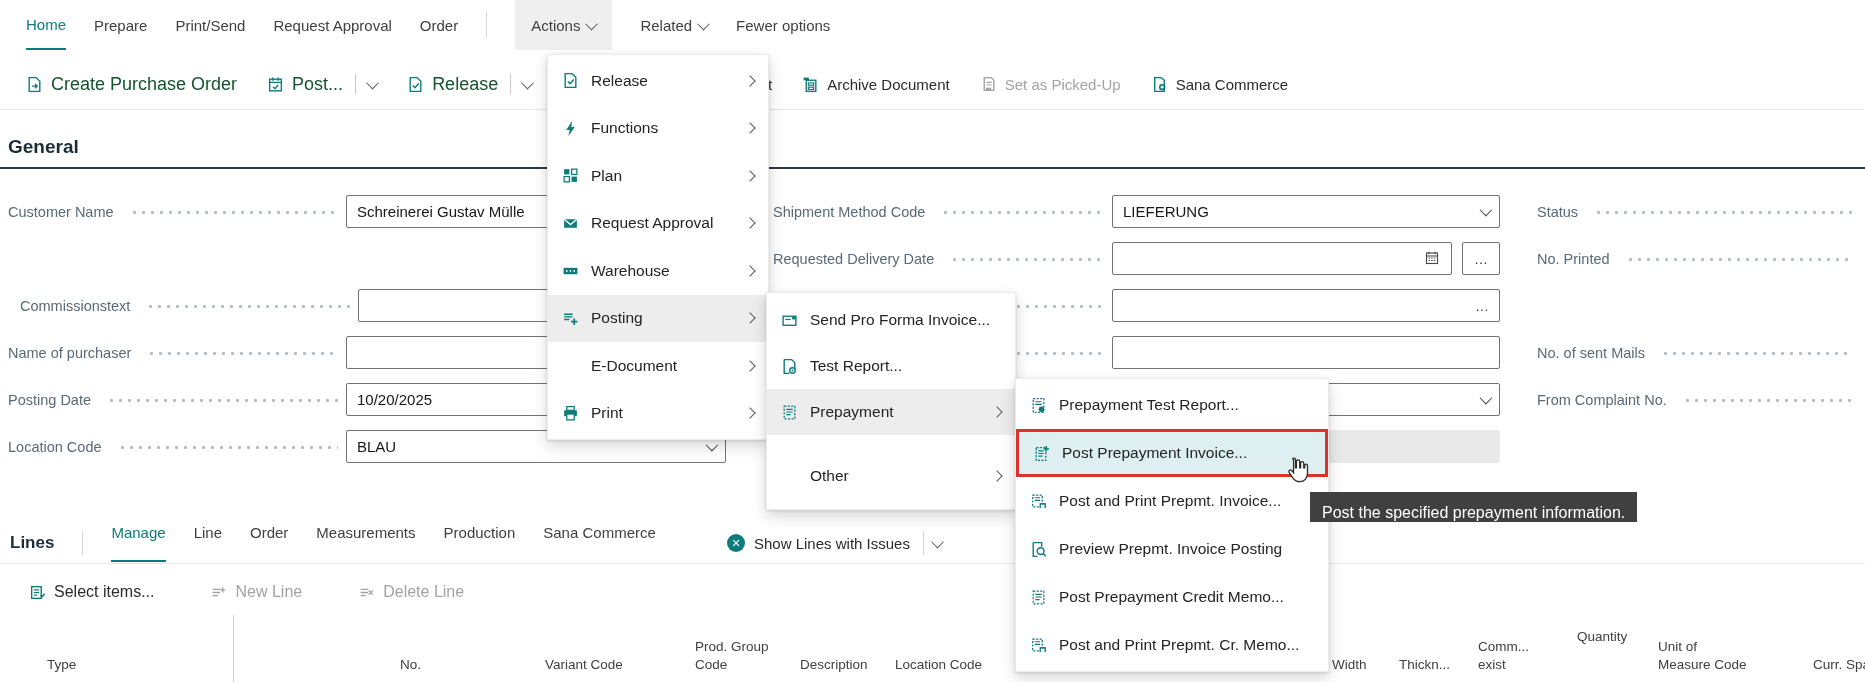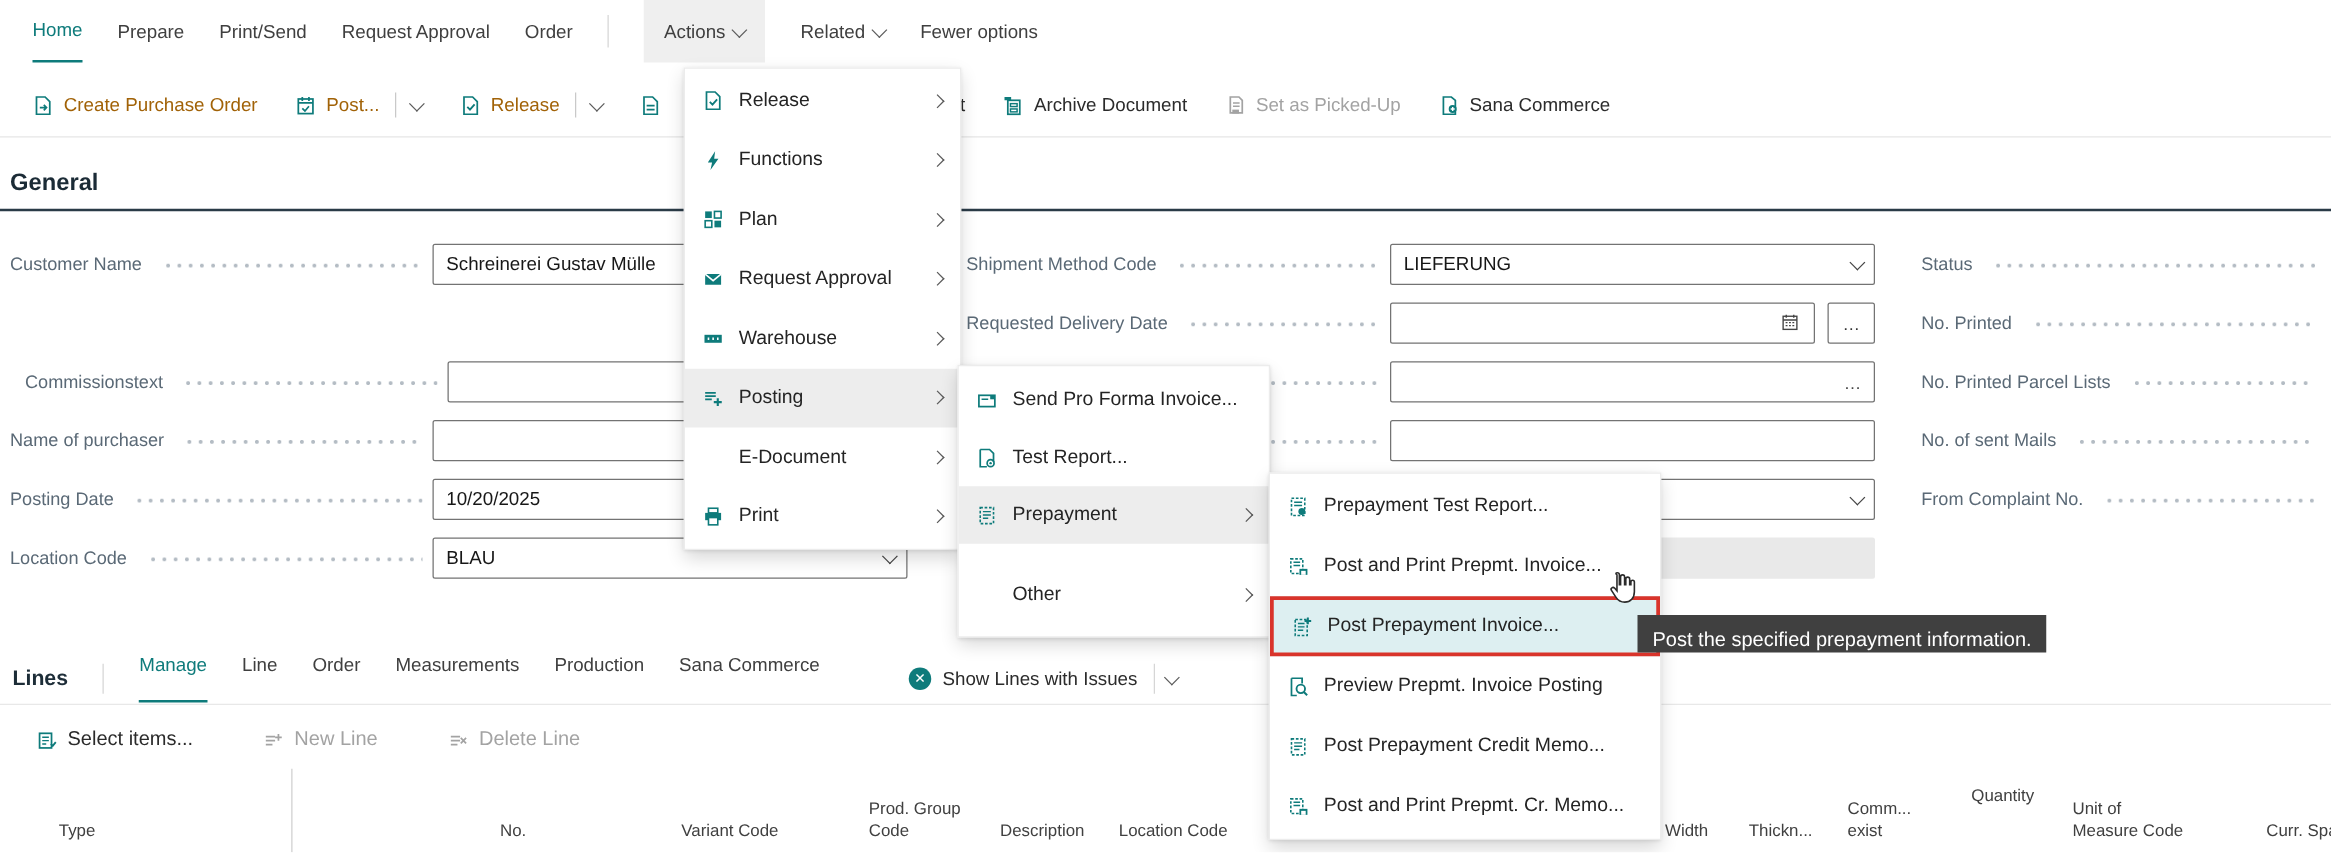--- a/index.html
+++ b/index.html
@@ -12,21 +12,21 @@
   .tm-item{height:50px;display:flex;align-items:center;gap:7px;white-space:nowrap;cursor:default}
   .tm-item.active{color:#0e7b7b;border-bottom:2.5px solid #0e7b7b;box-sizing:border-box}
   .tm-item.open-tab{background:#efefef;padding:0 16px}
   .tm-sep{width:1px;height:26px;background:#d6d6d6}
   .chev-d{width:8px;height:8px;border-right:1.5px solid #5a5a5a;border-bottom:1.5px solid #5a5a5a;
           transform:rotate(45deg) translate(-1px,-1px);flex:none}
   .chev-r{width:7px;height:7px;border-top:1.5px solid #5a5a5a;border-right:1.5px solid #5a5a5a;
           transform:rotate(45deg);flex:none;margin-left:auto}
 
   
-  .actionbar{left:26px;top:60px;height:48px;display:flex;align-items:center;gap:30px;font-size:15px;color:#a16207}
+  .actionbar{left:26px;top:60px;height:48px;display:flex;align-items:center;gap:30px;font-size:18px;color:#14532d}
   .ab-right{left:768px;top:60px;height:48px;display:flex;align-items:center;gap:30px;font-size:15px;color:#2b2b2b}
   .ab-item{display:flex;align-items:center;gap:8px;white-space:nowrap}
   .ab-item.disabled{color:#a3a3a3}
   .ab-split{width:1px;height:20px;background:#c9c9c9;margin:0 4px}
   .hairline{left:0;width:1865px;height:1px;background:#e6e6e6}
   .ic{width:17px;height:17px;flex:none}
 
   
   .sec-title{left:8px;top:136px;font-size:19px;font-weight:bold;color:#1b2b36}
   .sec-underline{left:0;top:167px;width:1865px;height:2px;background:#2a3b47}
@@ -294,24 +294,20 @@
   </div>
 
   <div class="frow z-base" style="left:1537px;top:195px;width:323px">
     <span class="lbl">Status</span>
     <span class="dots"></span>
   </div>
   <div class="frow z-base" style="left:1537px;top:242px;width:323px">
     <span class="lbl">No. Printed</span>
     <span class="dots"></span>
   </div>
-  <div class="frow z-base" style="left:1537px;top:289px;width:323px">
-    <span class="lbl">No. Printed Parcel Lists</span>
-    <span class="dots"></span>
-  </div>
   <div class="frow z-base" style="left:1537px;top:336px;width:323px">
     <span class="lbl">No. of sent Mails</span>
     <span class="dots"></span>
   </div>
   <div class="frow z-base" style="left:1537px;top:383px;width:323px">
     <span class="lbl">From Complaint No.</span>
     <span class="dots"></span>
   </div>
 
   <div class="abs lines-bar z-base">
@@ -524,41 +520,41 @@
     <div class="mi">
       <span class="mic">
         <svg viewBox="0 0 16 16" width="17" height="17">
             <rect x="3" y="1.5" width="10" height="13" fill="none" stroke="#0e7b7b" stroke-width="1.2" stroke-dasharray="2 1.3"></rect>
             <path d="M5 4.5h6M5 7h6" stroke="#0e7b7b" stroke-width="1.1"></path>
             <circle cx="10.8" cy="11.5" r="2.6" fill="#0e7b7b"></circle>
           </svg>
       </span>
       <span>Prepayment Test Report...</span>
     </div>
+    <div class="mi sel">
+      <span class="mic">
+        <svg viewBox="0 0 16 16" width="17" height="17">
+            <rect x="3" y="2.5" width="9" height="12" fill="none" stroke="#0e7b7b" stroke-width="1.2" stroke-dasharray="2 1.3"></rect>
+            <path d="M5 5.5h5M5 8h5M5 10.5h4" stroke="#0e7b7b" stroke-width="1.1"></path>
+            <path d="M12.5 1v5M10 3.5h5" stroke="#0e7b7b" stroke-width="1.5"></path>
+          </svg>
+      </span>
+      <span>Post Prepayment Invoice...</span>
+    </div>
     <div class="mi">
       <span class="mic">
         <svg viewBox="0 0 16 16" width="17" height="17">
             <rect x="2.5" y="2" width="9" height="11" fill="none" stroke="#0e7b7b" stroke-width="1.2" stroke-dasharray="2 1.3"></rect>
             <path d="M4.5 4.5h5M4.5 7h5" stroke="#0e7b7b" stroke-width="1.1"></path>
             <rect x="9" y="9.5" width="6" height="4.5" fill="#0e7b7b"></rect>
             <rect x="10.3" y="11" width="3.4" height="3" fill="#fff"></rect>
           </svg>
       </span>
       <span>Post and Print Prepmt. Invoice...</span>
     </div>
-    <div class="mi sel">
-      <span class="mic">
-        <svg viewBox="0 0 16 16" width="17" height="17">
-            <rect x="3" y="2.5" width="9" height="12" fill="none" stroke="#0e7b7b" stroke-width="1.2" stroke-dasharray="2 1.3"></rect>
-            <path d="M5 5.5h5M5 8h5M5 10.5h4" stroke="#0e7b7b" stroke-width="1.1"></path>
-            <path d="M12.5 1v5M10 3.5h5" stroke="#0e7b7b" stroke-width="1.5"></path>
-          </svg>
-      </span>
-      <span>Post Prepayment Invoice...</span>
-    </div>
     <div class="mi">
       <span class="mic">
         <svg viewBox="0 0 16 16" width="17" height="17">
             <path d="M3 1.5h8v4" fill="none" stroke="#0e7b7b" stroke-width="1.3"></path>
             <path d="M3 1.5v13h4" fill="none" stroke="#0e7b7b" stroke-width="1.3"></path>
             <circle cx="10" cy="9.5" r="3.2" fill="none" stroke="#0e7b7b" stroke-width="1.4"></circle>
             <path d="M12.3 11.8l2.5 2.5" stroke="#0e7b7b" stroke-width="1.5"></path>
           </svg>
       </span>
       <span>Preview Prepmt. Invoice Posting</span>

